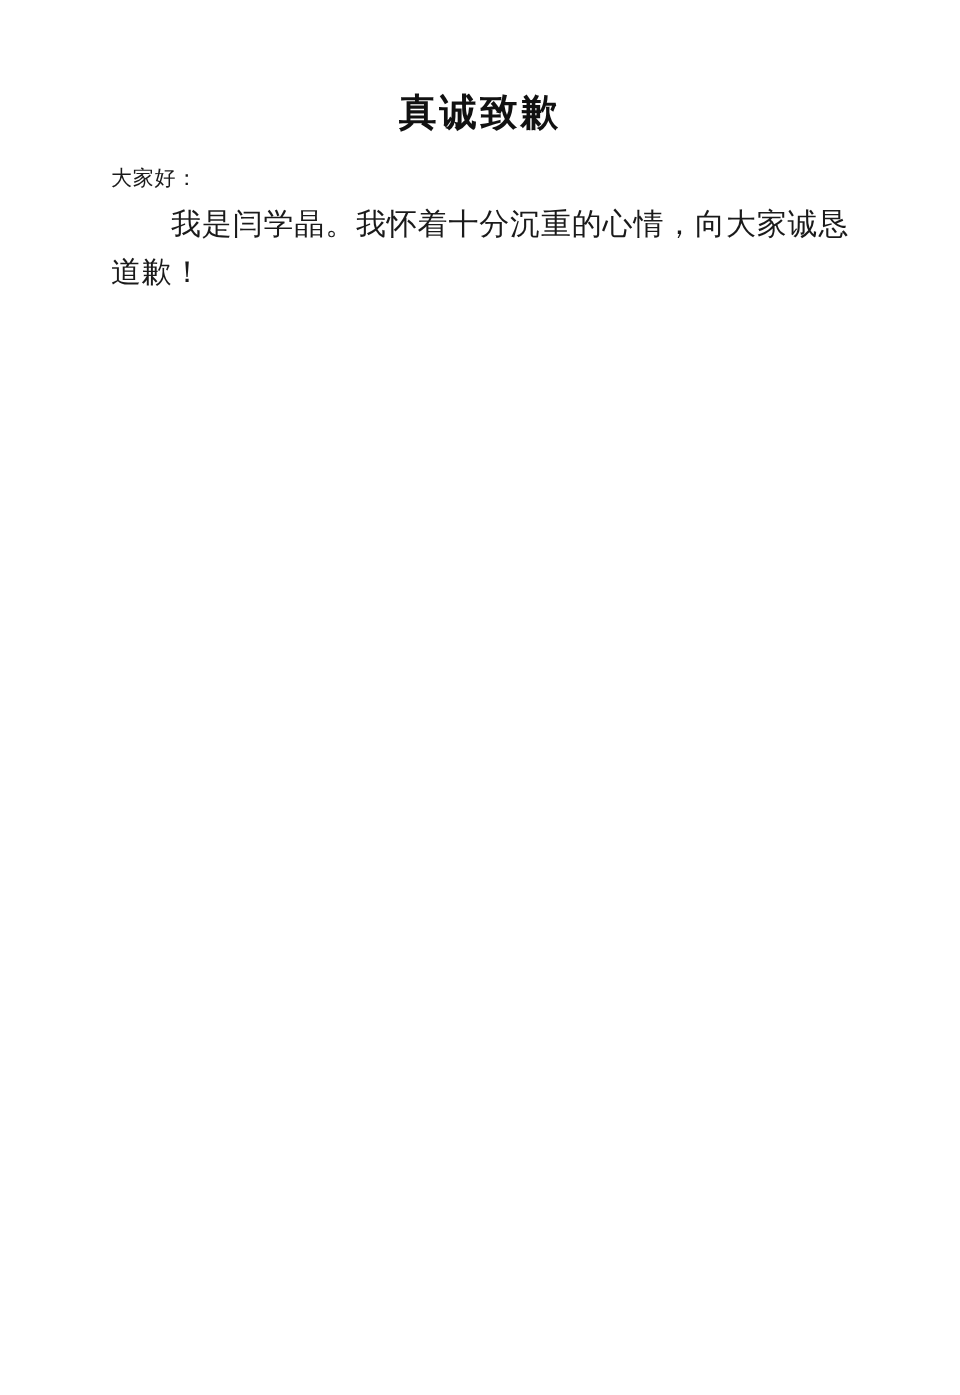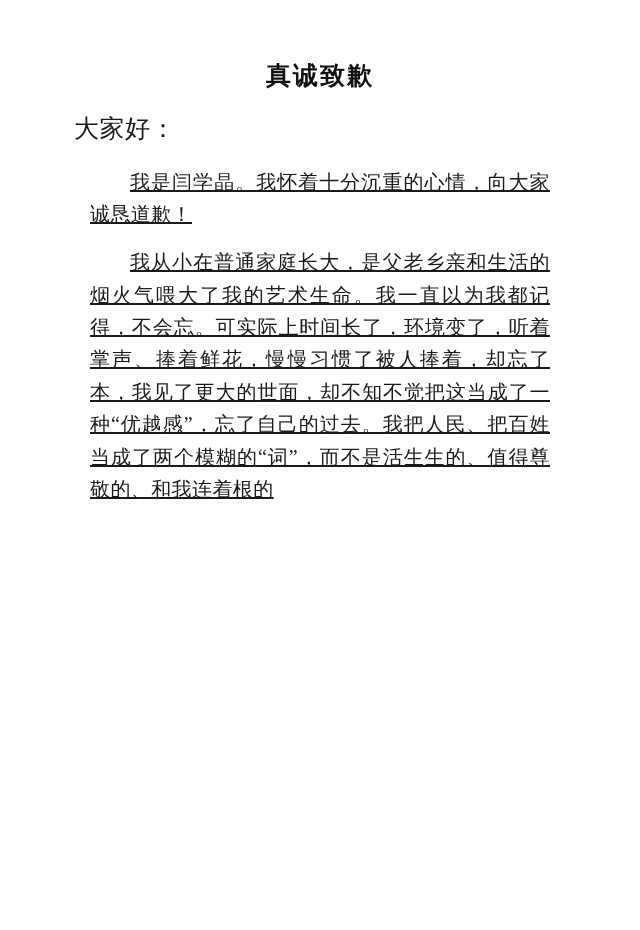--- a/index.html
+++ b/index.html
@@ -25,46 +25,44 @@
   .doc-title {
     text-align: center;
     font-size: 25px;
     font-weight: bold;
     letter-spacing: 2px;
     margin: 0 0 16px 0;
     line-height: 1.4;
     color: #111111;
   }
   .salutation {
-    font-size: 25px;
+    font-size: 14px;
     line-height: 1.62;
     margin: 0 0 2px 0;
     letter-spacing: 0.5px;
   }
   .para {
     font-size: 20px;
     line-height: 1.62;
-    margin: 16px;
+    margin: 0;
     text-align: justify;
     text-justify: inter-ideograph;
     text-indent: 2em;
     letter-spacing: 0.4px;
-    text-decoration: underline;
   }
   .para + .para {
     margin-top: 1px;
   }
 </style>
 </head>
 <body>
 
 <div class="page">
 
   <h1 class="doc-title">真诚致歉</h1>
 
   <p class="salutation">大家好：</p>
 
   <p class="para">我是闫学晶。我怀着十分沉重的心情，向大家诚恳道歉！</p>
 
 
-  <p class="para">我从小在普通家庭长大，是父老乡亲和生活的烟火气喂大了我的艺术生命。我一直以为我都记得，不会忘。可实际上时间长了，环境变了，听着掌声、捧着鲜花，慢慢习惯了被人捧着，却忘了本，我见了更大的世面，却不知不觉把这当成了一种“优越感”，忘了自己的过去。我把人民、把百姓当成了两个模糊的“词”，而不是活生生的、值得尊敬的、和我连着根的</p>
 
 </div>
 
 </body></html>

